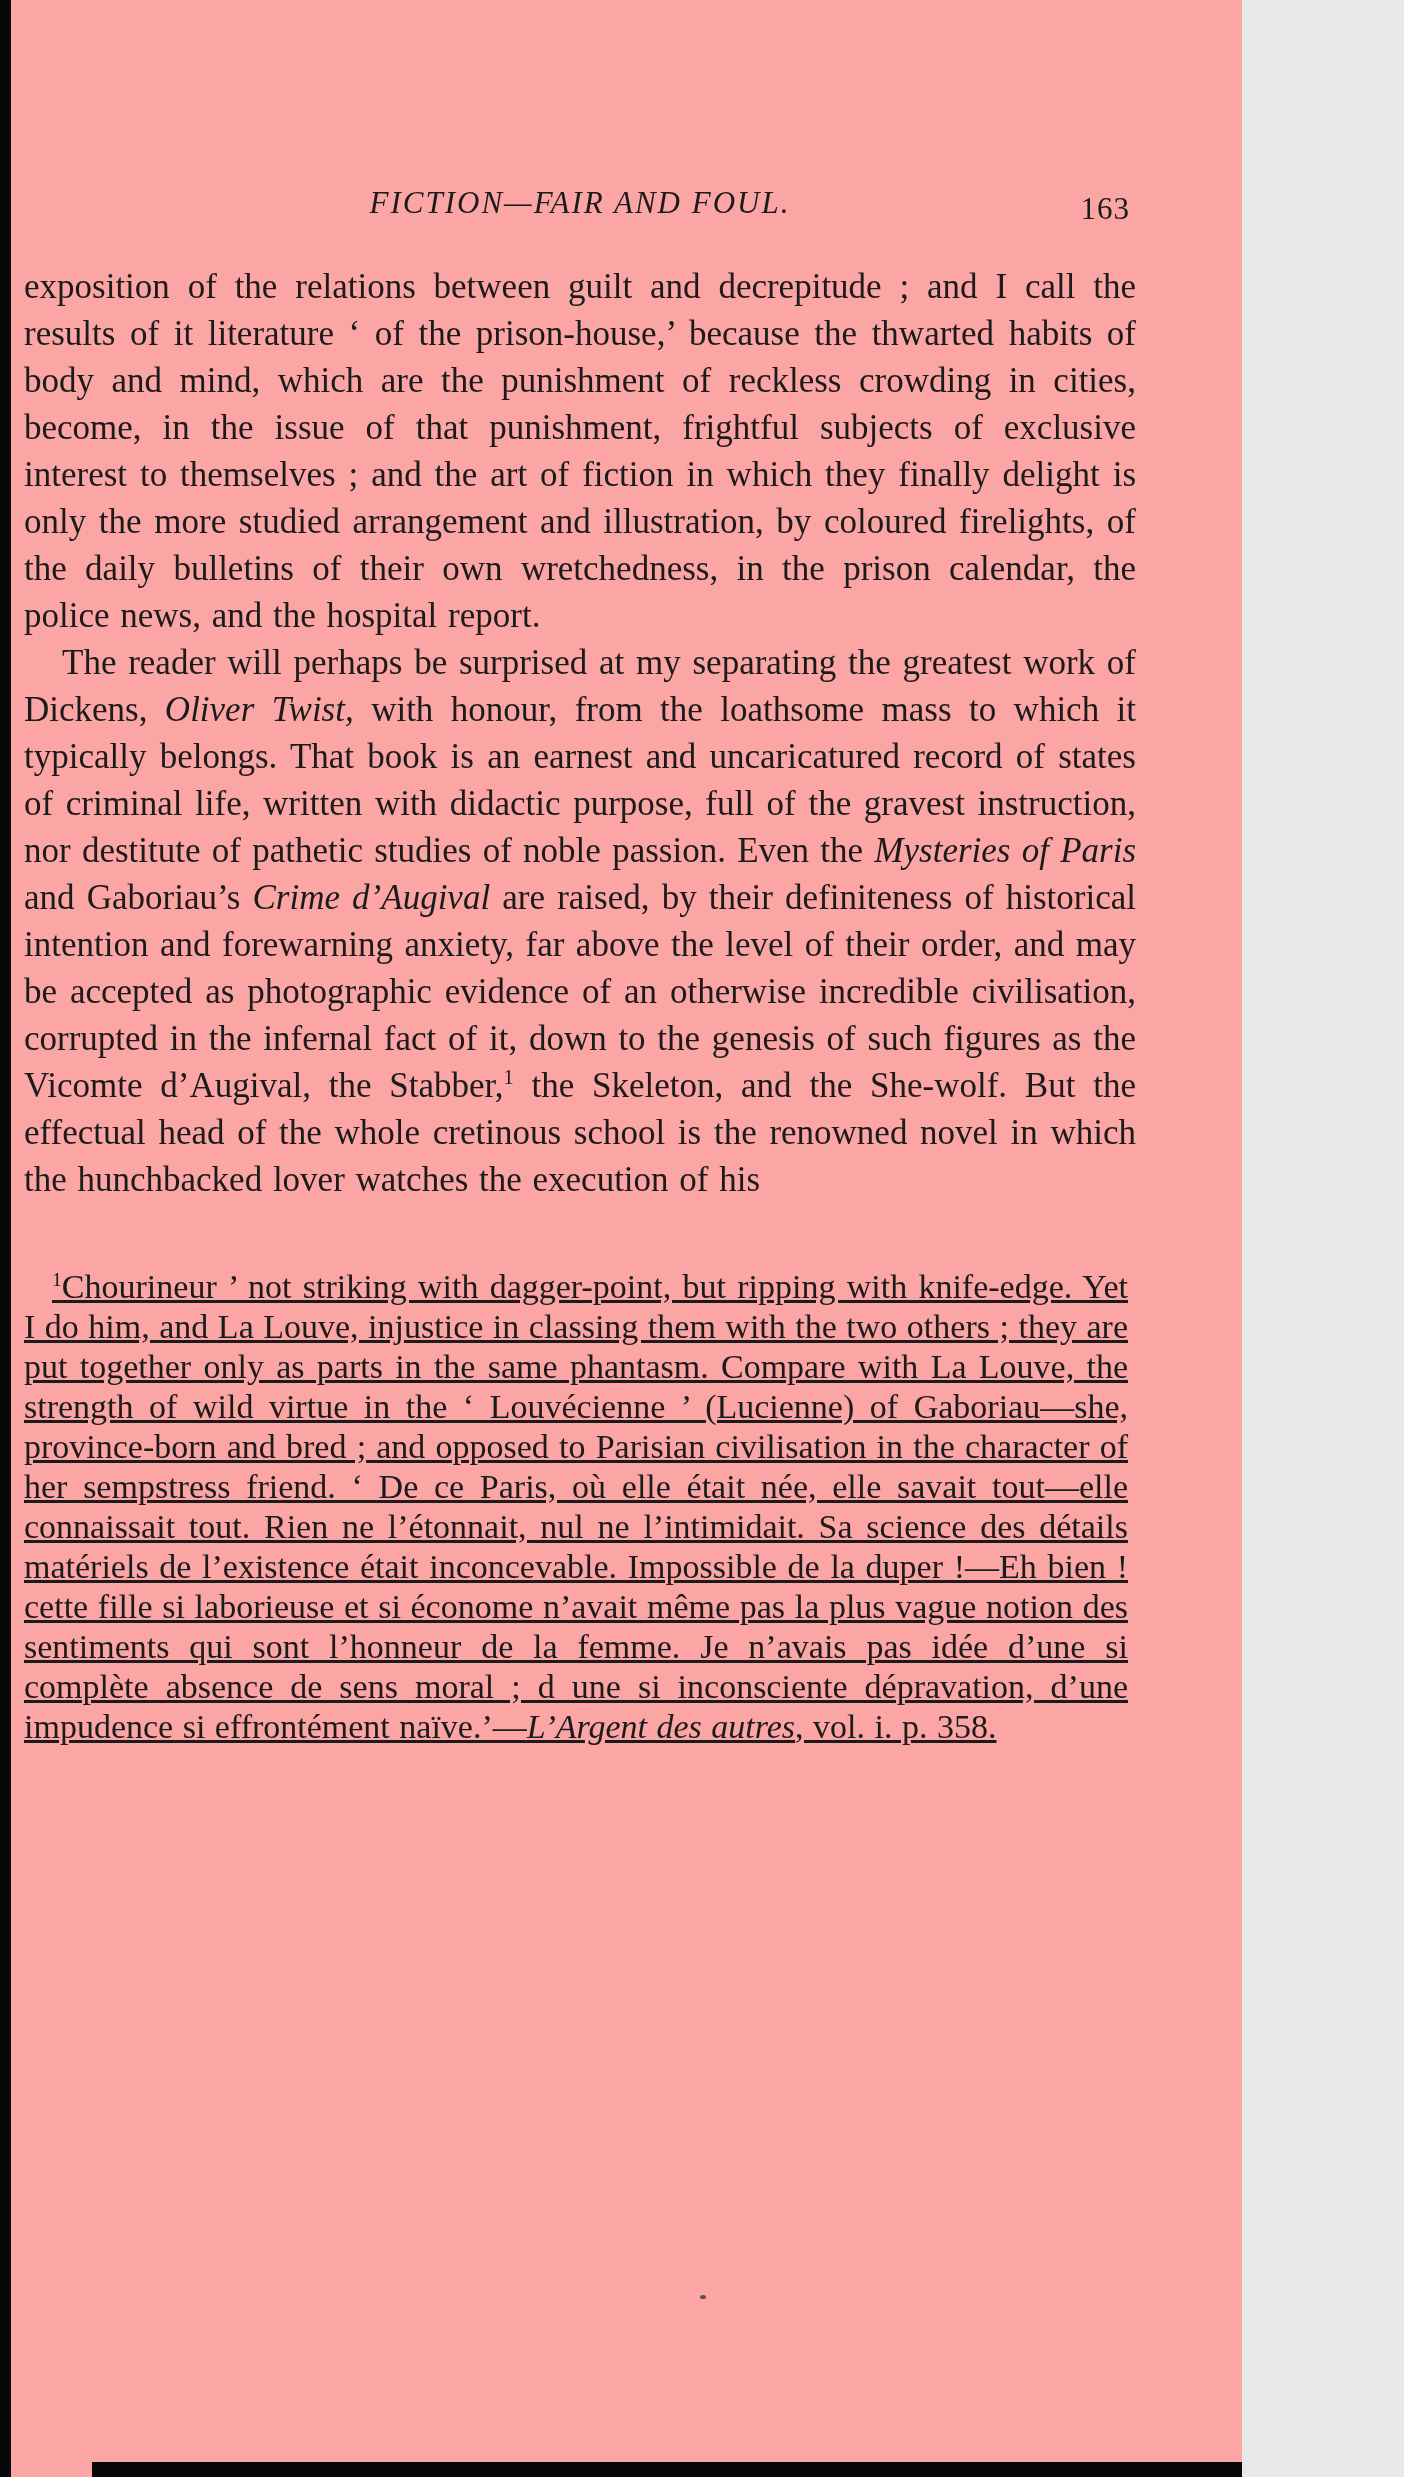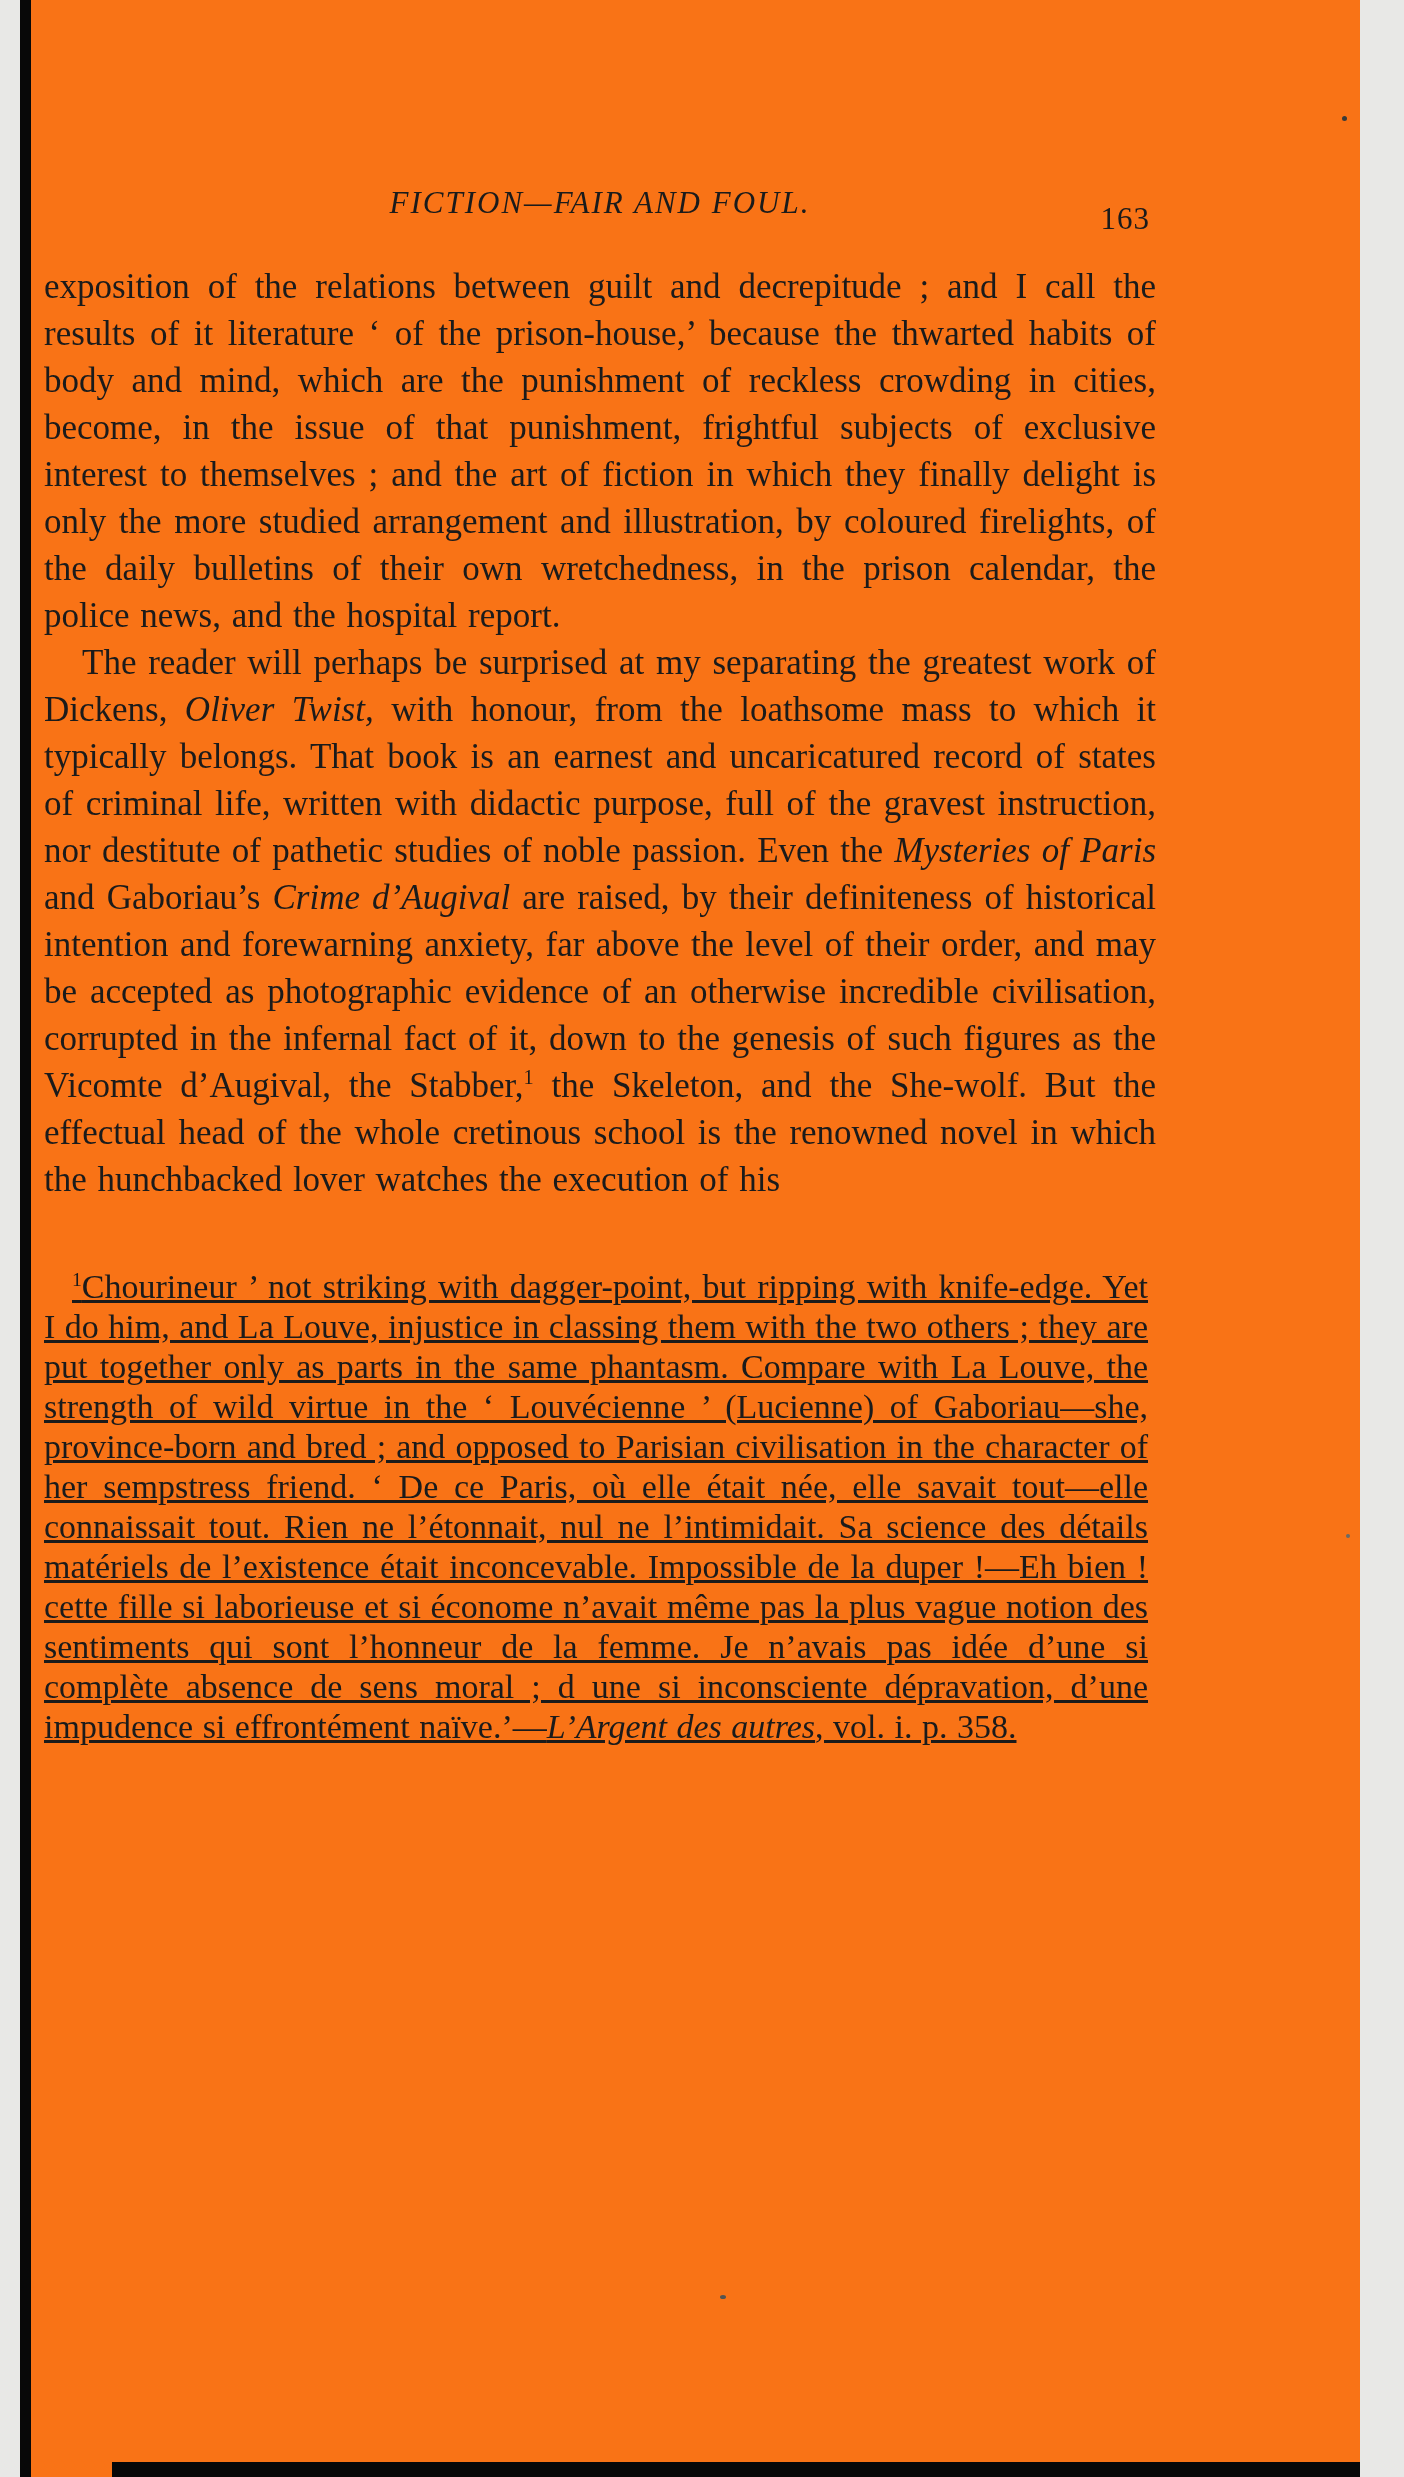--- a/index.html
+++ b/index.html
@@ -1,26 +1,25 @@
 <!DOCTYPE html>
 <html><head>
 <meta charset="utf-8">
 <style>
   html, body { margin: 0; padding: 0; }
   body { background: #e8e8e6; }
 
   .page {
     position: relative;
-    width: 1340px;
+    width: 1242px;
     height: 2477px;
-    background: #f97316;
+    background: #fca5a5;
     font-family: "Liberation Serif", "DejaVu Serif", serif;
     color: #1b1b1b;
     overflow: hidden;
-    margin-left: 20px;
   }
 
   .scan-edge-left {
     position: absolute;
     left: 0; top: 0;
     width: 11px; height: 2477px;
     background: #080808;
   }
   .scan-edge-bottom {
     position: absolute;
@@ -44,21 +43,21 @@
   }
   .header .title {
     display: block;
     text-align: center;
     font-style: italic;
     letter-spacing: 2px;
   }
   .header .page-number {
     position: absolute;
     right: 6px;
-    top: 16px;
+    top: 6px;
     font-style: normal;
     letter-spacing: 1px;
   }
 
   .para {
     margin: 0;
     font-size: 35px;
     line-height: 47px;
     text-align: justify;
     word-spacing: 2px;

